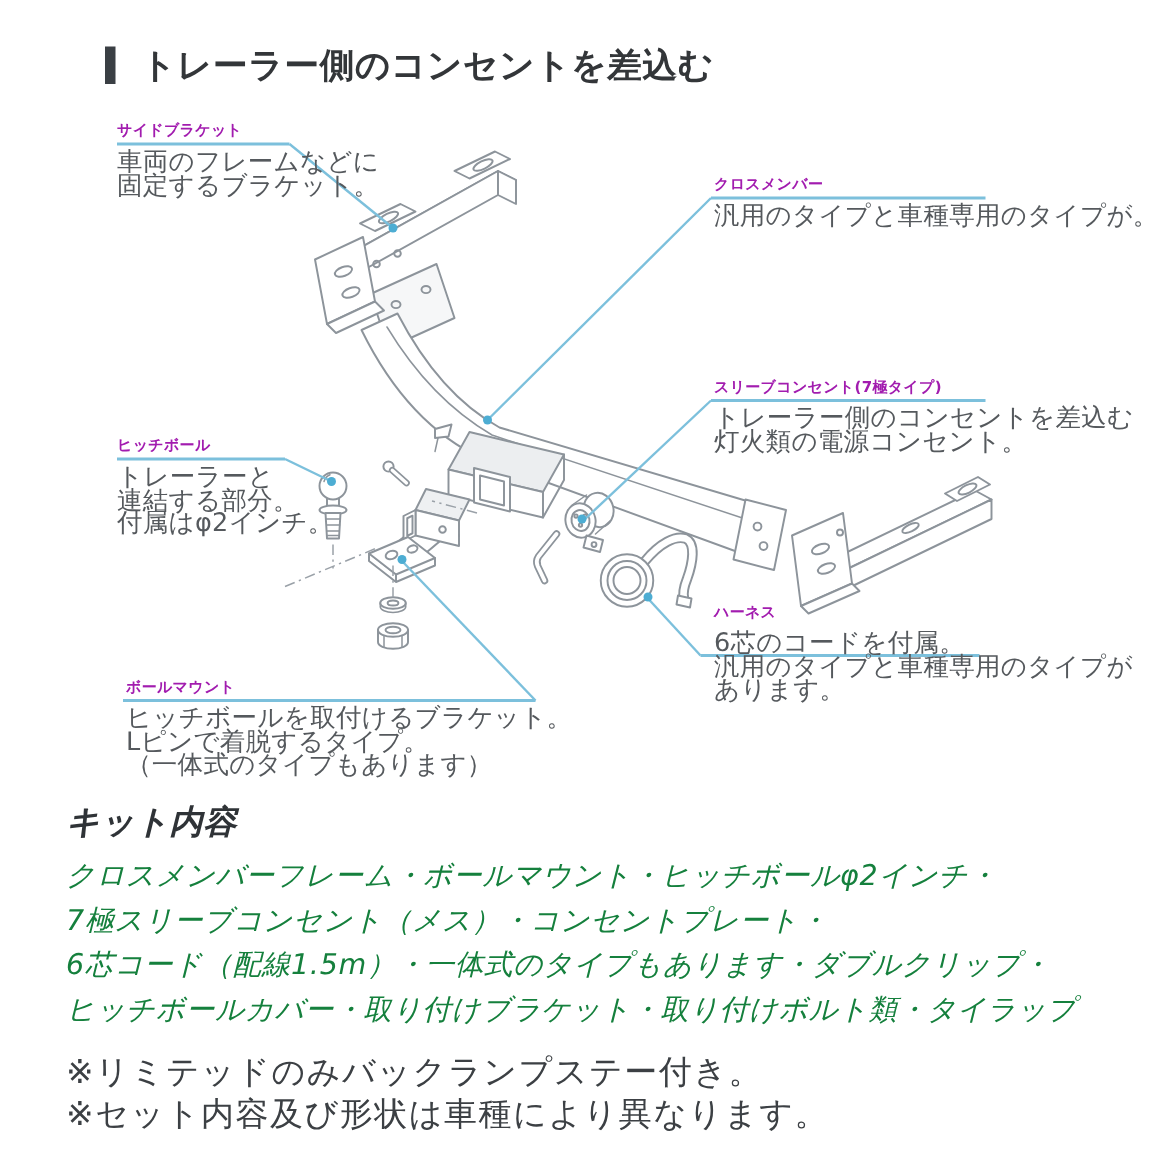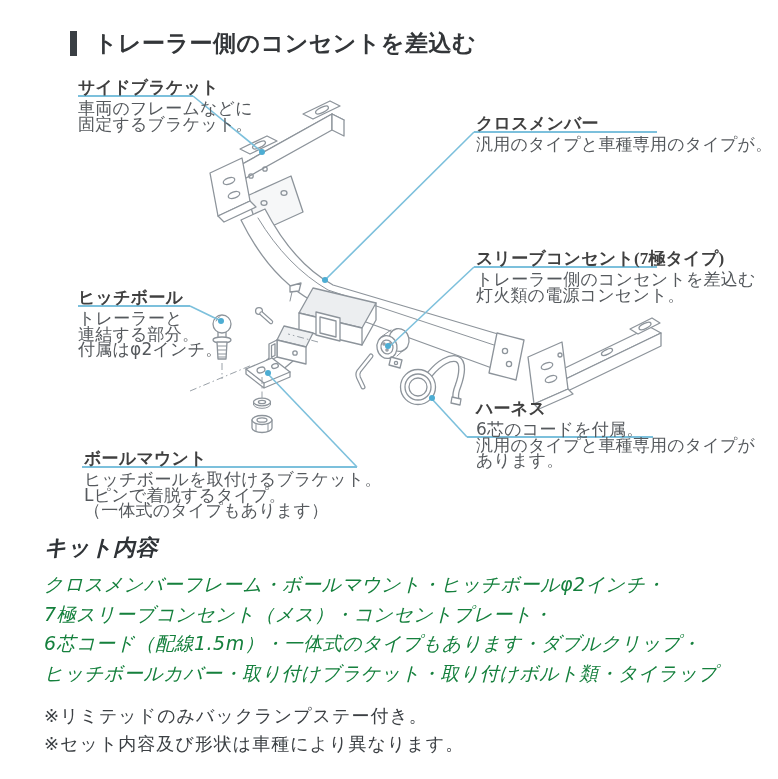--- a/index.html
+++ b/index.html
@@ -5,30 +5,30 @@
   html,body{margin:0;padding:0;}
   body{
     width:778px;height:779px;position:relative;background:#ffffff;overflow:hidden;
     font-family:"DejaVu Sans","Liberation Sans",sans-serif;
   }
   .art{position:absolute;left:0;top:0;z-index:1;}
   .title-row{position:absolute;left:70px;top:28px;display:flex;align-items:center;z-index:2;}
   .title-bar{width:7px;height:25px;background:#3a3f44;margin-right:17px;}
   .page-title{font-size:23px;font-weight:bold;color:#333639;letter-spacing:.5px;white-space:nowrap;}
   .callout{position:absolute;z-index:2;}
-  .callout .t{font-size:17px;font-weight:bold;color:#404040;line-height:17px;height:17px;white-space:nowrap;letter-spacing:.2px;font-family:Liberation Serif, serif;}
+  .callout .t{font-size:10px;font-weight:bold;color:#a21caf;line-height:17px;height:17px;white-space:nowrap;letter-spacing:.2px;}
   .callout .d{font-size:17px;color:#55595d;line-height:15.5px;margin-top:5px;white-space:pre-line;letter-spacing:.2px;}
   .c0{left:78px;top:79px;}  .c1{left:476px;top:115px;}
   .c2{left:476px;top:250px;}.c3{left:78px;top:289px;}
   .c4{left:84px;top:450px;} .c5{left:476px;top:400px;}
   .kit{position:absolute;left:44px;top:533px;z-index:2;width:710px;font-style:italic;}
   .kit h2{margin:0 0 7px 0;font-size:22px;font-weight:bold;color:#2f3337;letter-spacing:.5px;}
   .kit p{margin:0;font-size:19px;line-height:29.5px;color:#15803d;letter-spacing:.5px;white-space:nowrap;}
   .notes{position:absolute;left:44px;top:702px;z-index:2;}
-  .notes p{margin:0;font-size:18px;line-height:28px;color:#3c4044;letter-spacing:1px;white-space:nowrap;}
+  .notes p{margin:0;font-size:22px;line-height:28px;color:#3c4044;letter-spacing:1px;white-space:nowrap;}
 </style>
 </head>
 <body>
 
 <svg class="art" width="778" height="530" viewBox="0 0 778 530">
 
   <g stroke="#8d949b" stroke-width="1.3" fill="none" stroke-linejoin="round" stroke-linecap="round">
 
     <path d="M247,196 L291,176 L303,212 L259,232 Z" fill="#f6f7f8"></path>
     <ellipse cx="264" cy="203" rx="3" ry="2.4"></ellipse>

